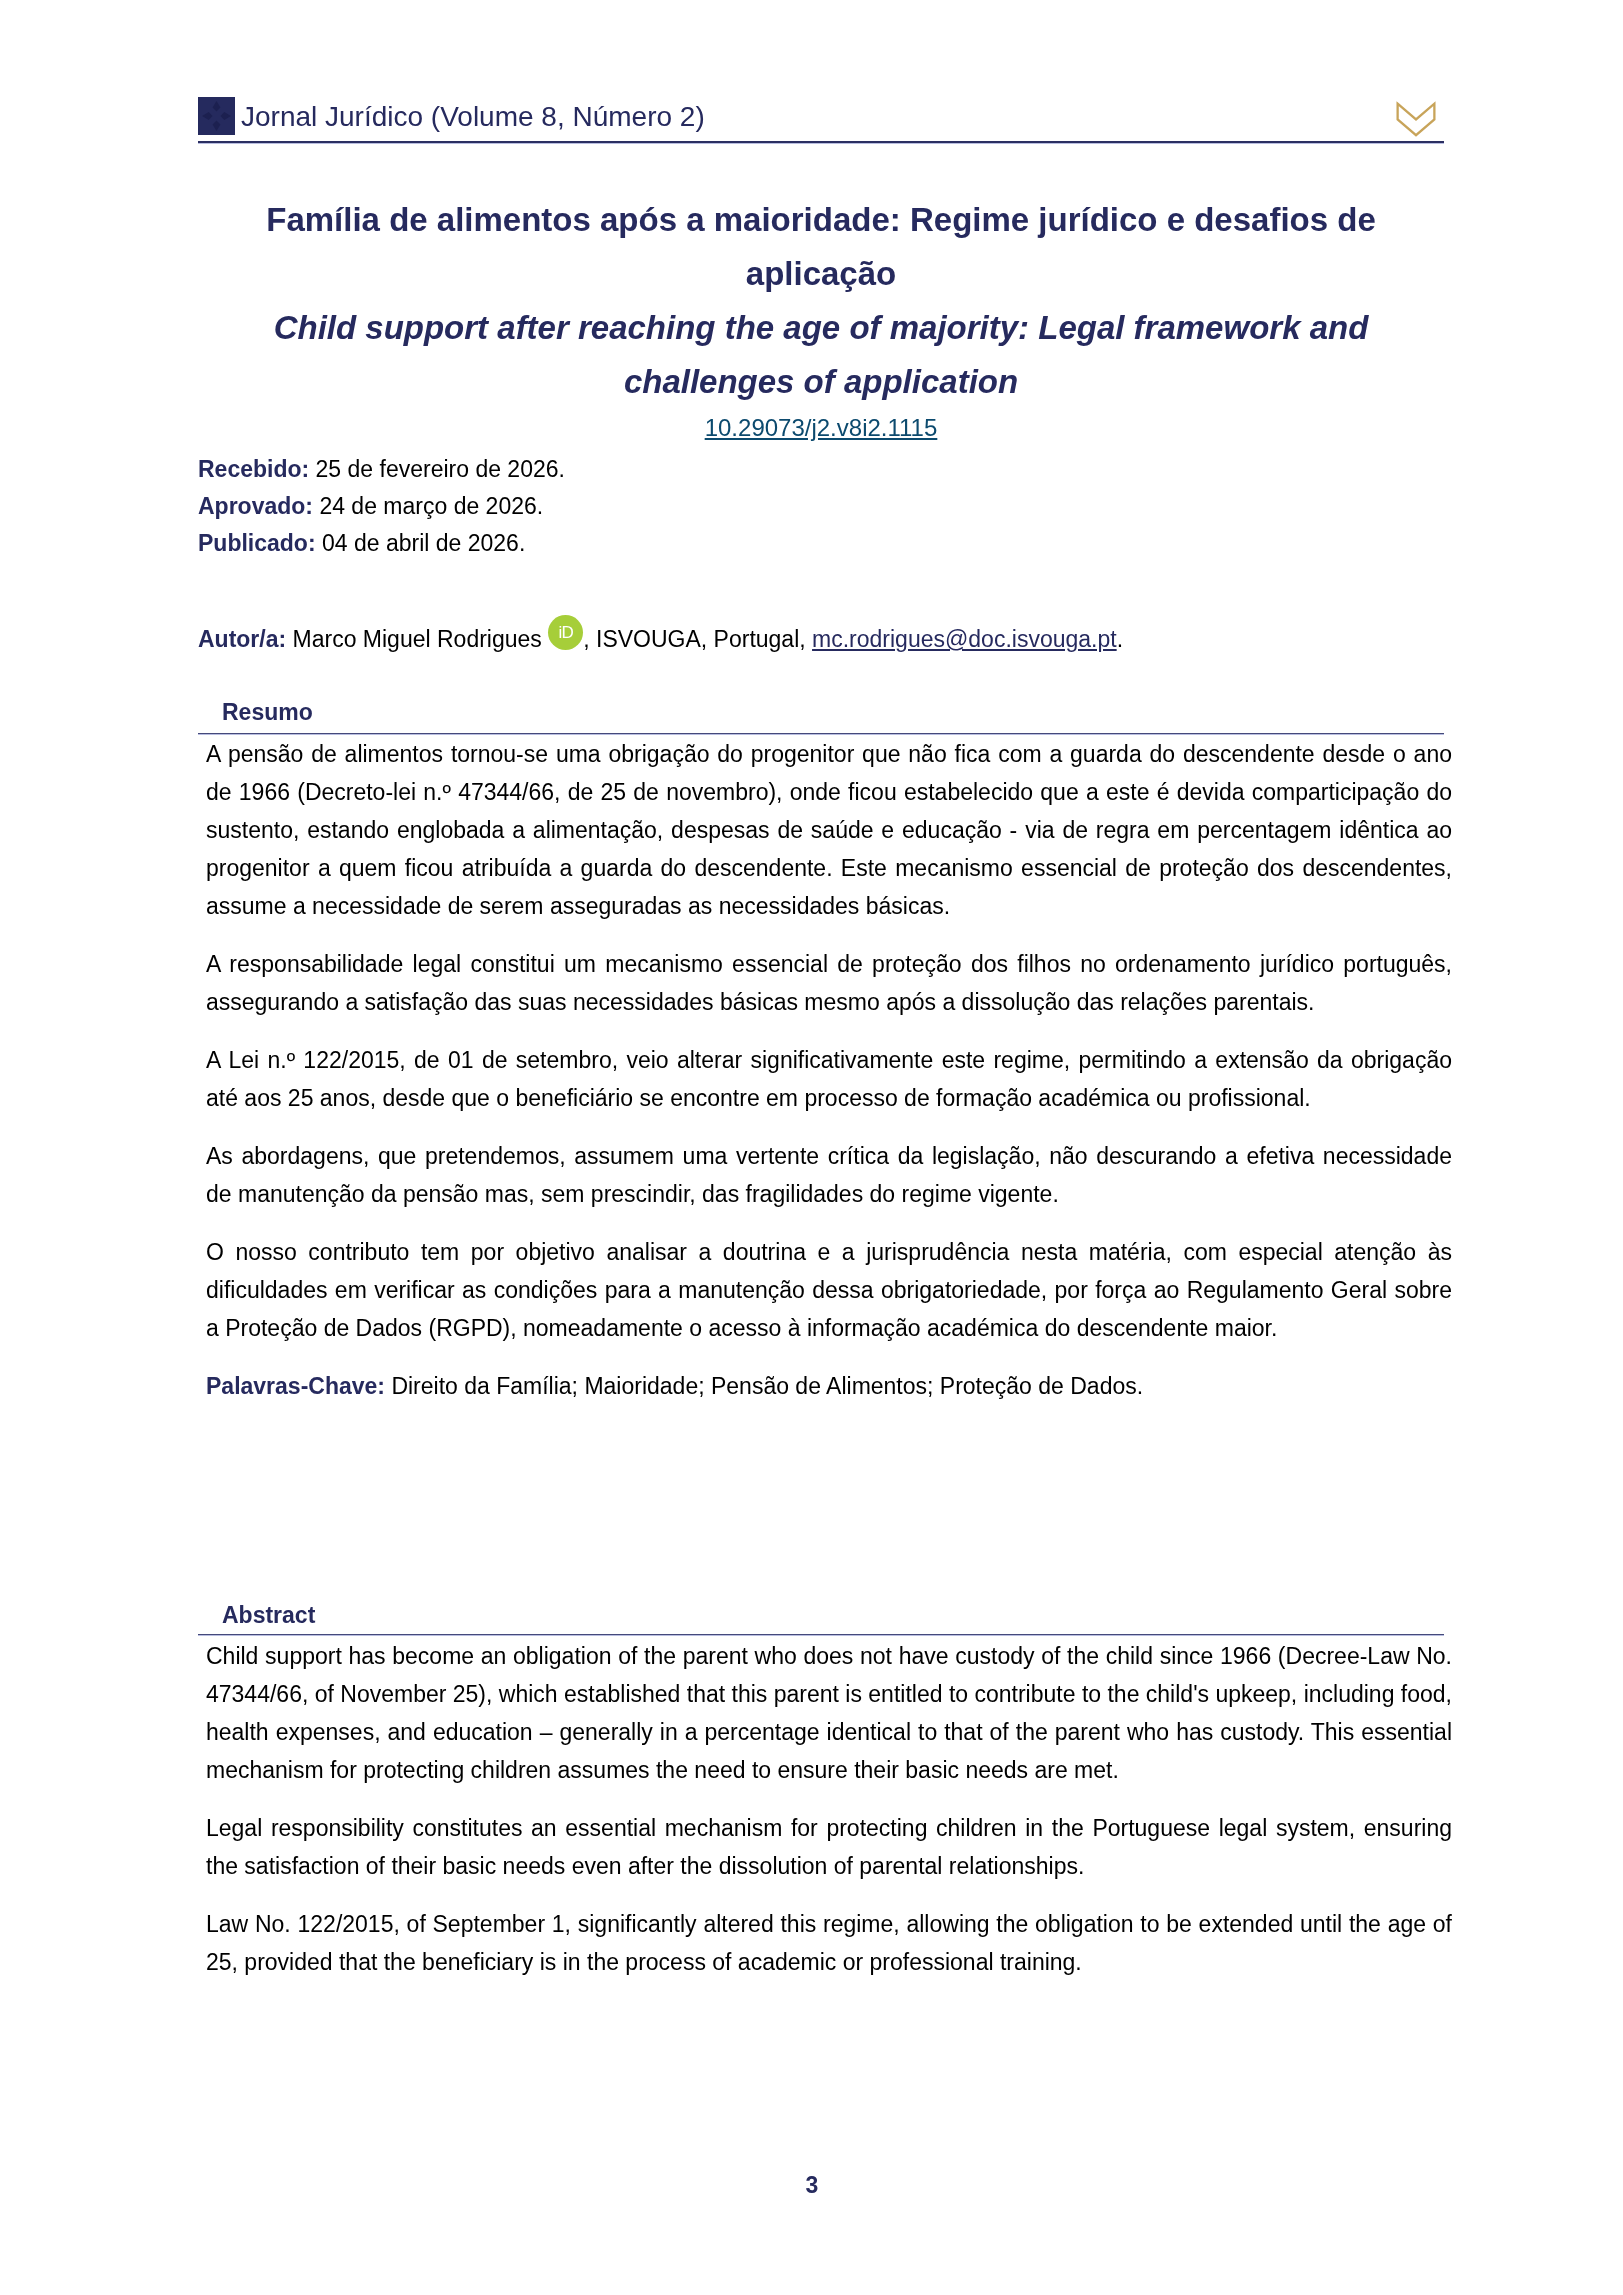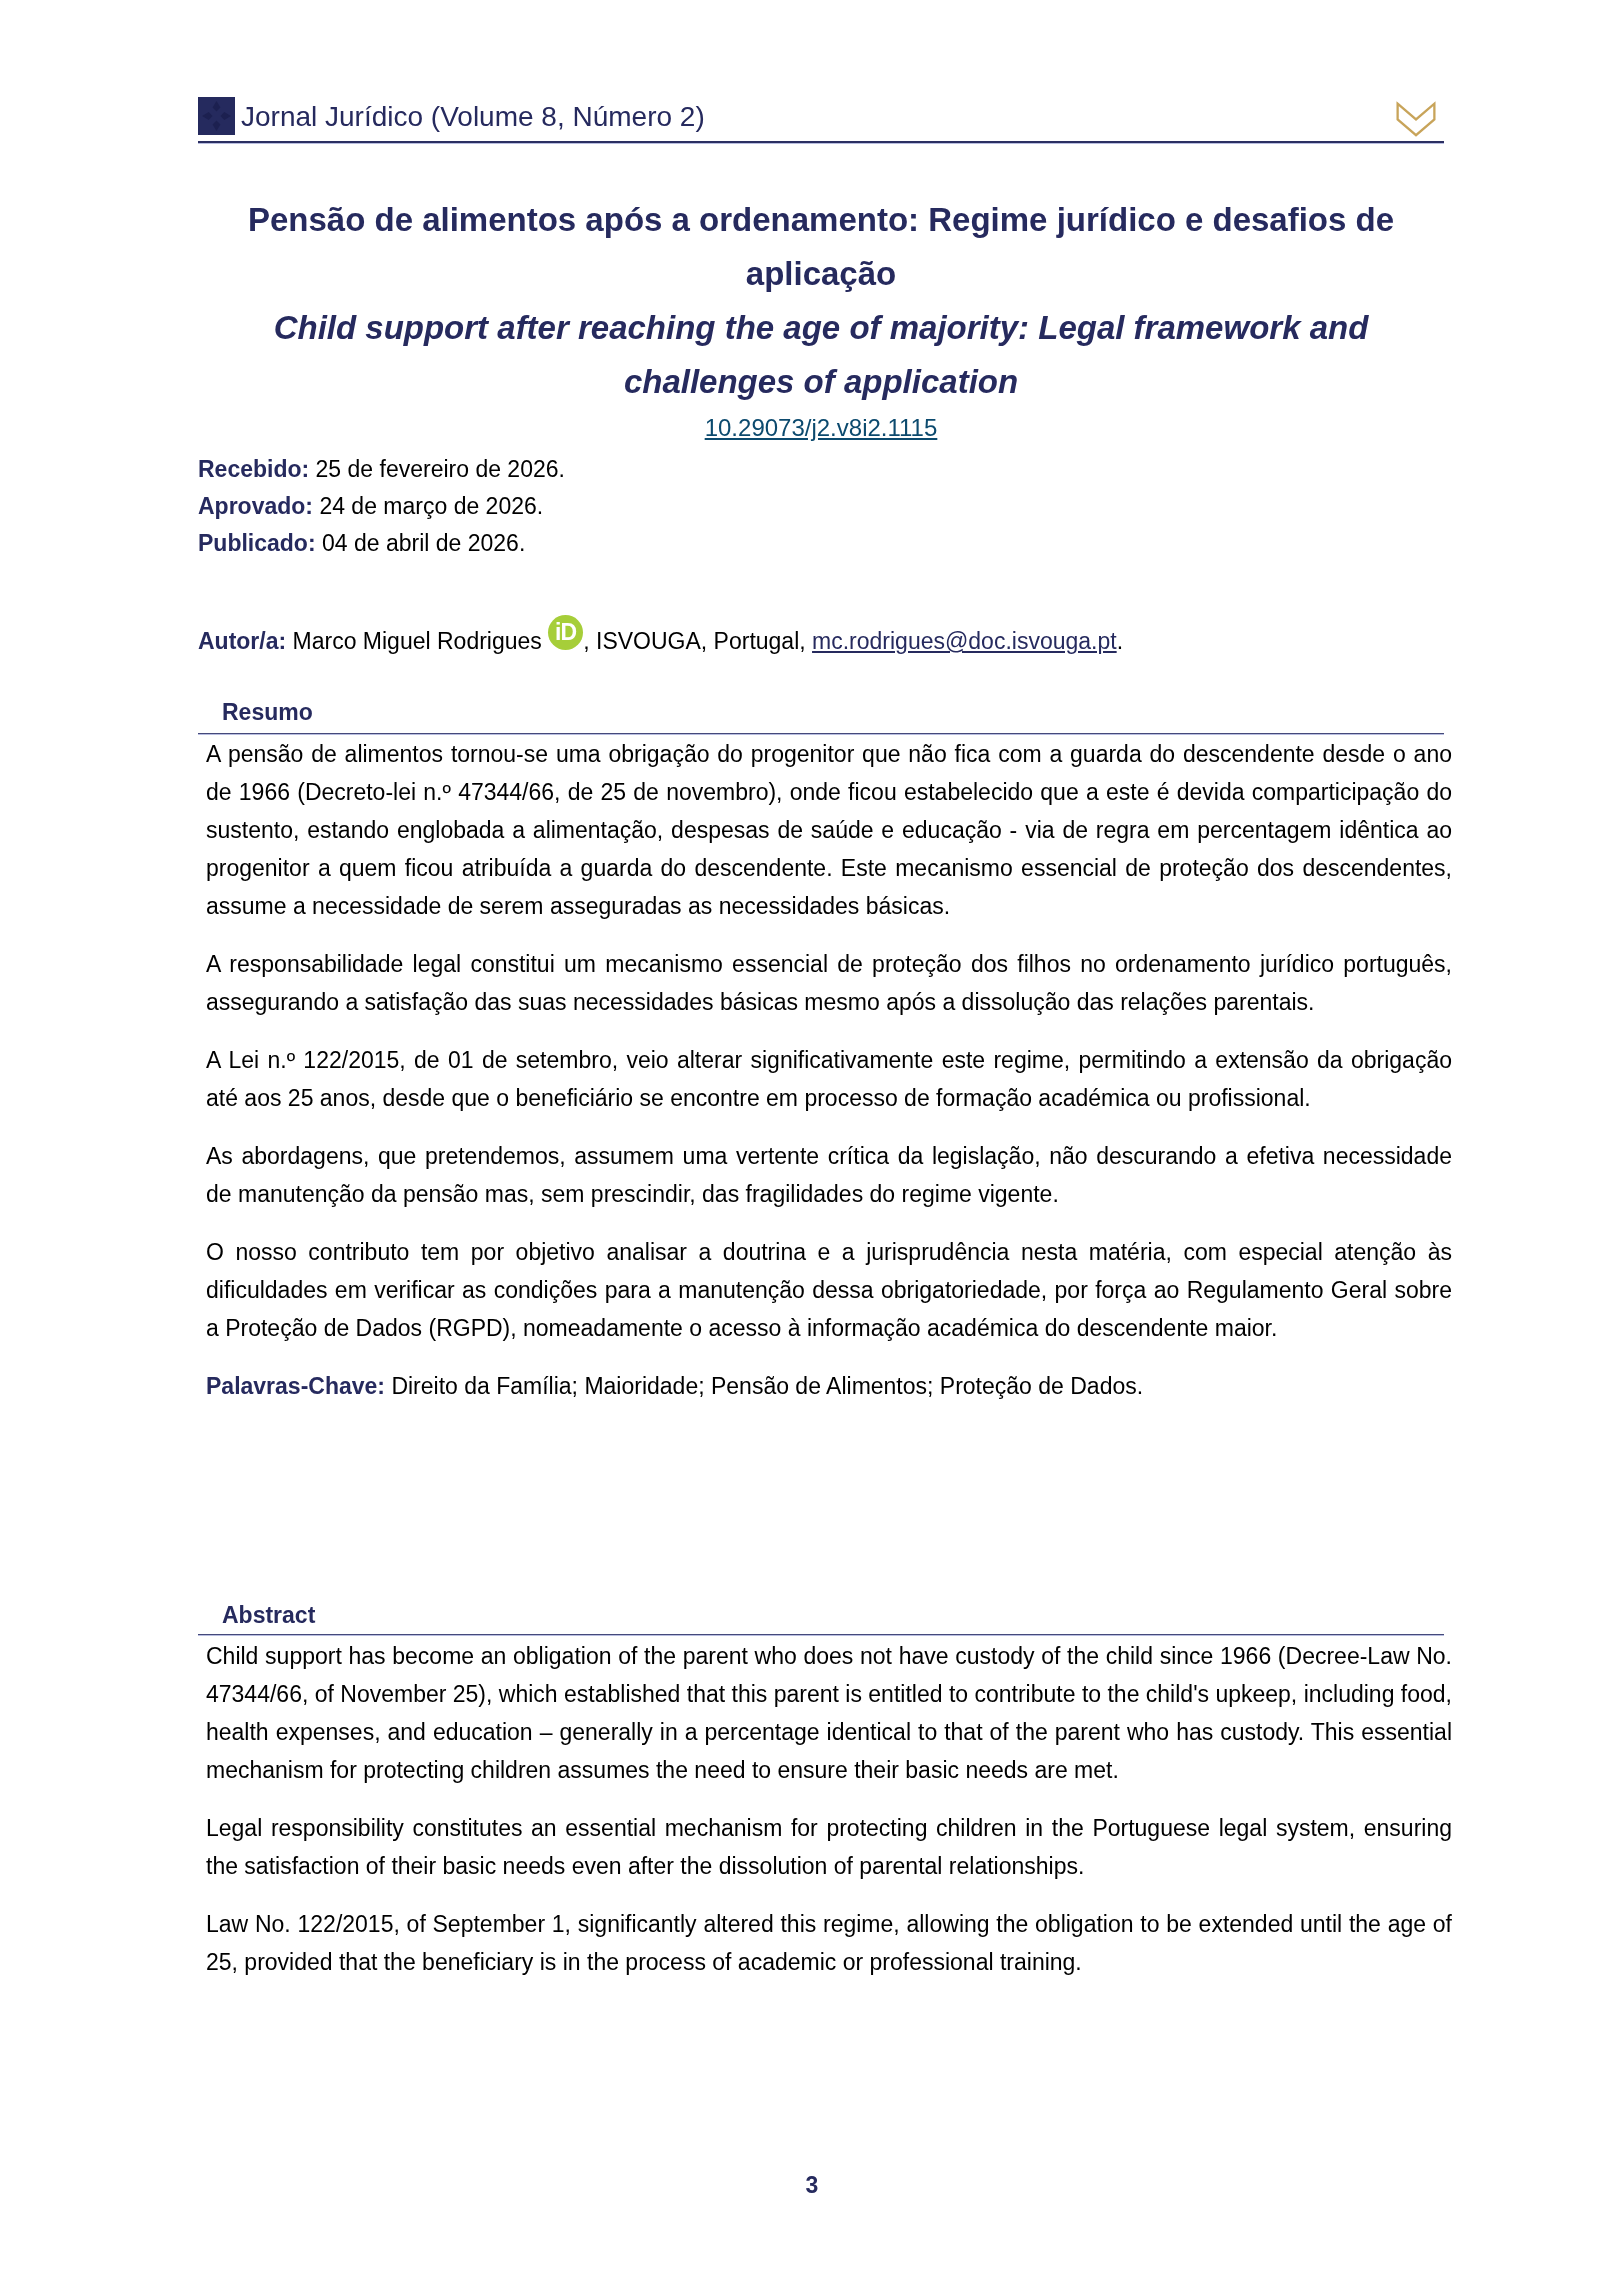--- a/index.html
+++ b/index.html
@@ -22,21 +22,21 @@
   .doi { position: absolute; left: 198px; top: 413px; width: 1246px; text-align: center; font-size: 24px; line-height: 30px; }
   .doi a { color: #0c4a6e; text-decoration: underline; }
 
   
   .dates { position: absolute; left: 198px; top: 451px; font-size: 23px; line-height: 37px; }
   .lbl { color: #262a5e; font-weight: bold; }
 
   
   .author { position: absolute; left: 198px; top: 615px; font-size: 23px; line-height: 30px; white-space: nowrap; }
   .orcid { display: inline-block; width: 35px; height: 35px; border-radius: 50%; background: #a6ce39; color: #fff;
-           font-size: 23px; line-height: 35px; text-align: center; vertical-align: 9.2px; font-weight: bold; letter-spacing: -0.7px; }
+           font-size: 17px; line-height: 35px; text-align: center; vertical-align: 9.2px; font-weight: normal; letter-spacing: -0.7px; }
   .author a { color: #262a5e; text-decoration: underline; }
 
   
   .sec-h { position: absolute; left: 198px; font-size: 23px; font-weight: bold; color: #262a5e; line-height: 30px; margin-left: 24px; }
   .sec-rule { position: absolute; left: 198px; width: 1246px; height: 1.3px; background: #454a7a; border-bottom: 0.7px solid #b8bde0; }
   .body { position: absolute; left: 198px; width: 1246px; font-size: 23px; line-height: 38px; text-align: justify; margin-left: 8px; }
   .body p { margin: 0 0 20px 0; }
   .page-num { position: absolute; left: 0; width: 1624px; top: 2172px; text-align: center; font-size: 23px; font-weight: bold; color: #262a5e; }
 </style>
 </head>
@@ -59,21 +59,21 @@
   </div>
   <div class="hdr-mark">
     <svg width="42" height="41" viewBox="0 0 64 62">
       <path d="M4 10 L32 34 L60 10 L60 34 L32 58 L4 34 Z" fill="none" stroke="#c8a45a" stroke-width="3.5" stroke-linejoin="miter"></path>
     </svg>
   </div>
 </div>
 <div class="hdr-rule"></div>
 
 <div class="titles">
-  <div class="t-pt">Pensão de alimentos após a ordenamento: Regime jurídico e desafios de aplicação</div>
+  <div class="t-pt">Família de alimentos após a maioridade: Regime jurídico e desafios de aplicação</div>
   <div class="t-en">Child support after reaching the age of majority: Legal framework and challenges of application</div>
 </div>
 <div class="doi">
   <a>10.29073/j2.v8i2.1115</a>
 </div>
 
 <div class="dates">
   <div><span class="lbl">Recebido:</span><span> 25 de fevereiro de 2026.</span></div>
   <div><span class="lbl">Aprovado:</span><span> 24 de março de 2026.</span></div>
   <div><span class="lbl">Publicado:</span><span> 04 de abril de 2026.</span></div>

